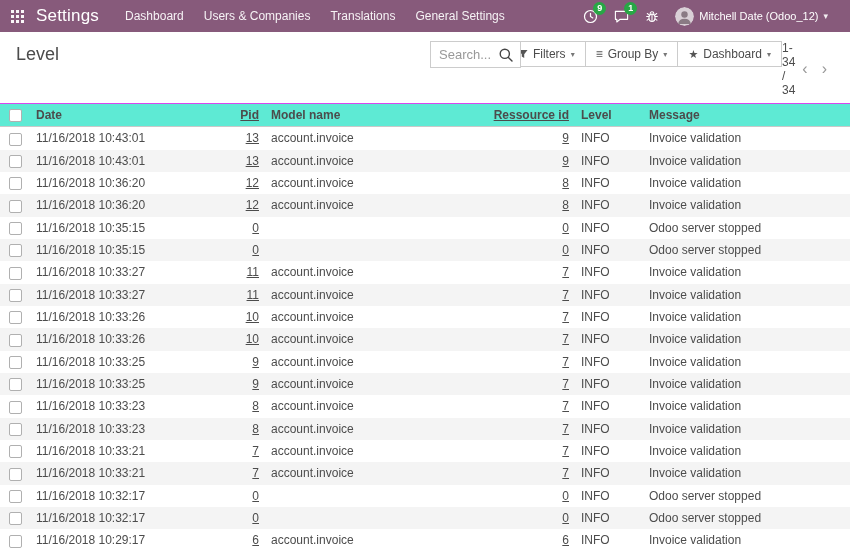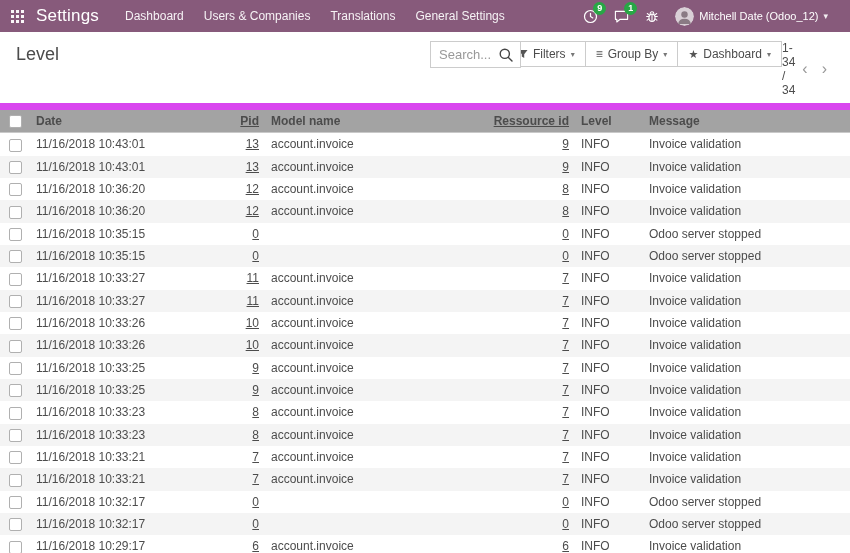--- a/index.html
+++ b/index.html
@@ -63,21 +63,21 @@
   .btn-group button:first-child { margin-left: 0; }
   .btn-caret { font-size: 8px; color: #777; }
   .gb-icon { font-size: 12px; font-weight: bold; color: #555; }
   .star-icon { font-size: 11px; color: #555; }
   .pager { display: flex; align-items: center; gap: 0; font-size: 12px; color: #4c4c4c; }
   .pager-btn { background: none; border: none; font-size: 16px; color: #999; cursor: pointer; padding: 0 7px; font-family: inherit; line-height: 1; }
 
   
   table { width: 850px; border-collapse: collapse; table-layout: fixed; }
   thead th {
-    background: #a3a3a3; border-top: 7px solid #d946ef; border-bottom: 1px solid #c9c9c9;
+    background: #5eead4; border-top: 1px solid #d946ef; border-bottom: 1px solid #c9c9c9;
     font-size: 12px; font-weight: bold; color: #4c4c4c; padding: 4px;
     white-space: nowrap; overflow: hidden; text-align: left; cursor: pointer; height: 22px;
   }
   tbody td {
     font-size: 12px; color: #4c4c4c; padding: 4px; height: 22px;
     white-space: nowrap; overflow: hidden; cursor: pointer;
   }
   tbody tr:nth-child(even) { background: #f4f4f4; }
   .al-left { text-align: left; }
   th.al-left, td.al-left { padding-left: 6px; }

